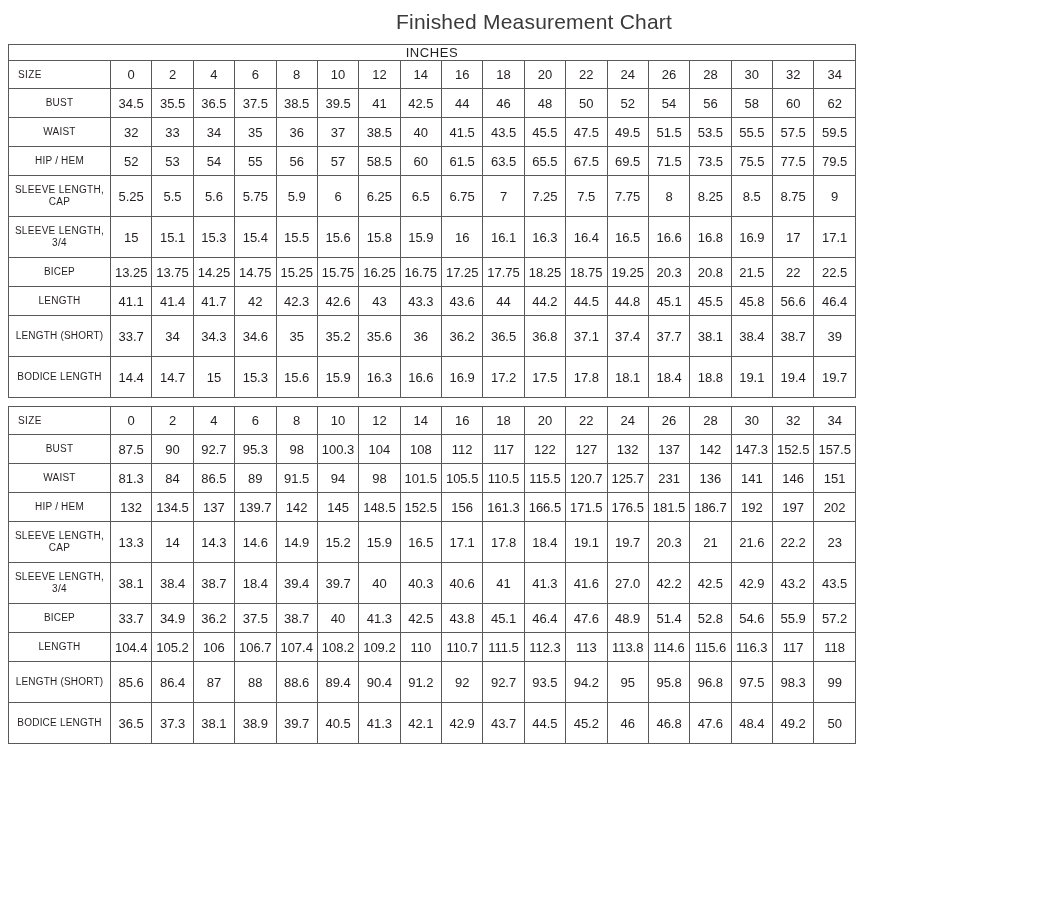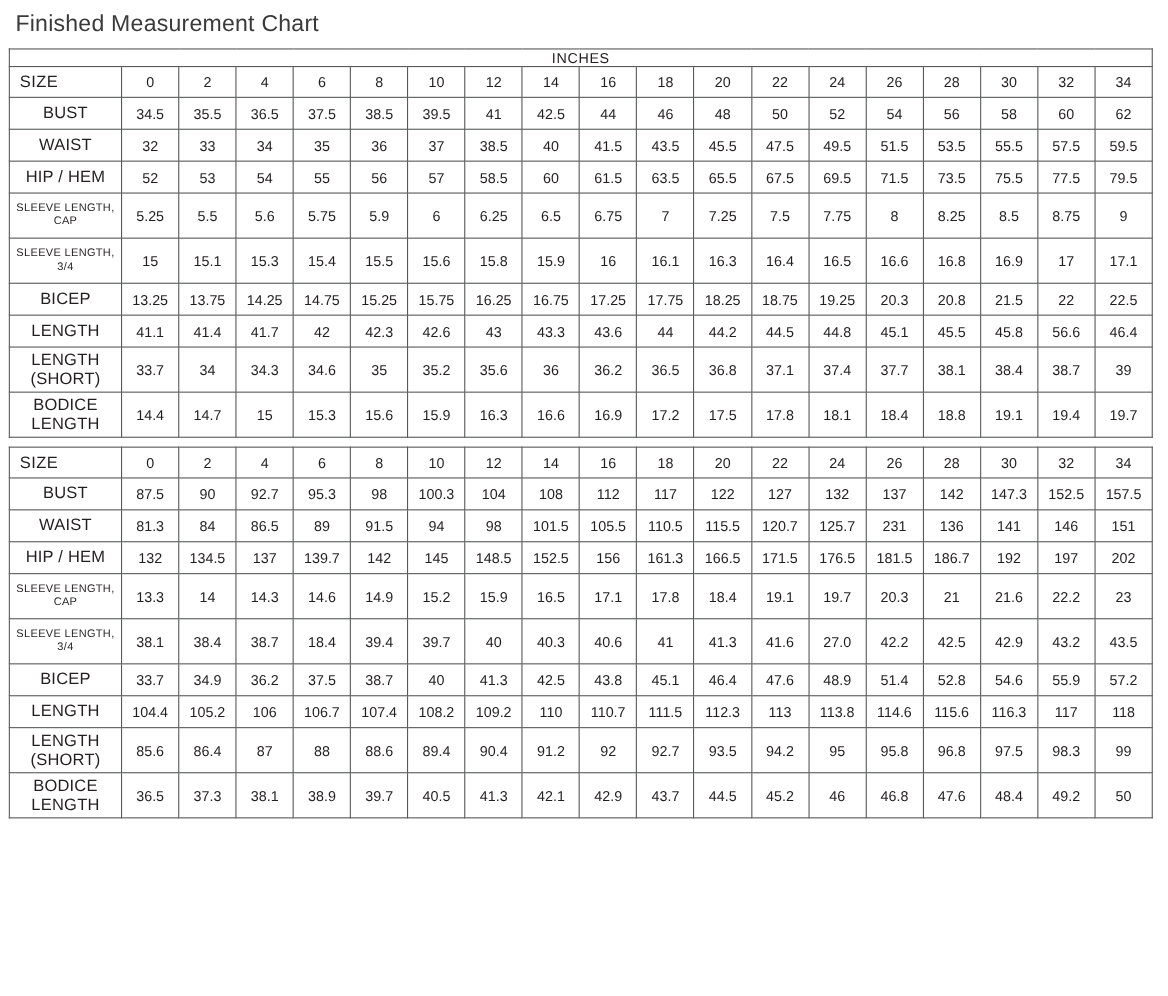--- a/index.html
+++ b/index.html
@@ -20,23 +20,24 @@
     box-sizing: border-box;
     padding: 0 8px;
   }
   .doc-title {
     font-size: 21px;
     font-weight: 400;
     color: #3a3a3a;
     letter-spacing: 0.2px;
     padding: 10px 0 10px 6px;
     margin: 0;
+    text-align: center;
   }
   table.chart {
-    width: 1040px;
+    width: 848px;
     border-collapse: collapse;
     table-layout: fixed;
     font-size: 12.5px;
   }
   table.chart + table.chart {
     margin-top: 8px;
   }
   table.chart td, table.chart th {
     border: 1px solid #58595b;
     text-align: center;
@@ -59,21 +60,21 @@
   }
   .size-row td.rowlabel {
     text-align: left;
     padding-left: 9px;
     letter-spacing: 0.4px;
   }
   td.rowlabel {
     text-align: left;
     padding: 5px 0 5px 9px;
     letter-spacing: 0.2px;
-    font-size: 15px;
+    font-size: 10px;
     line-height: 1.15;
   }
   td.rowlabel.small {
     font-size: 10px;
     letter-spacing: 0.3px;
     line-height: 1.25;
   }
   td.val {
     height: 28px;
     font-size: 13px;

